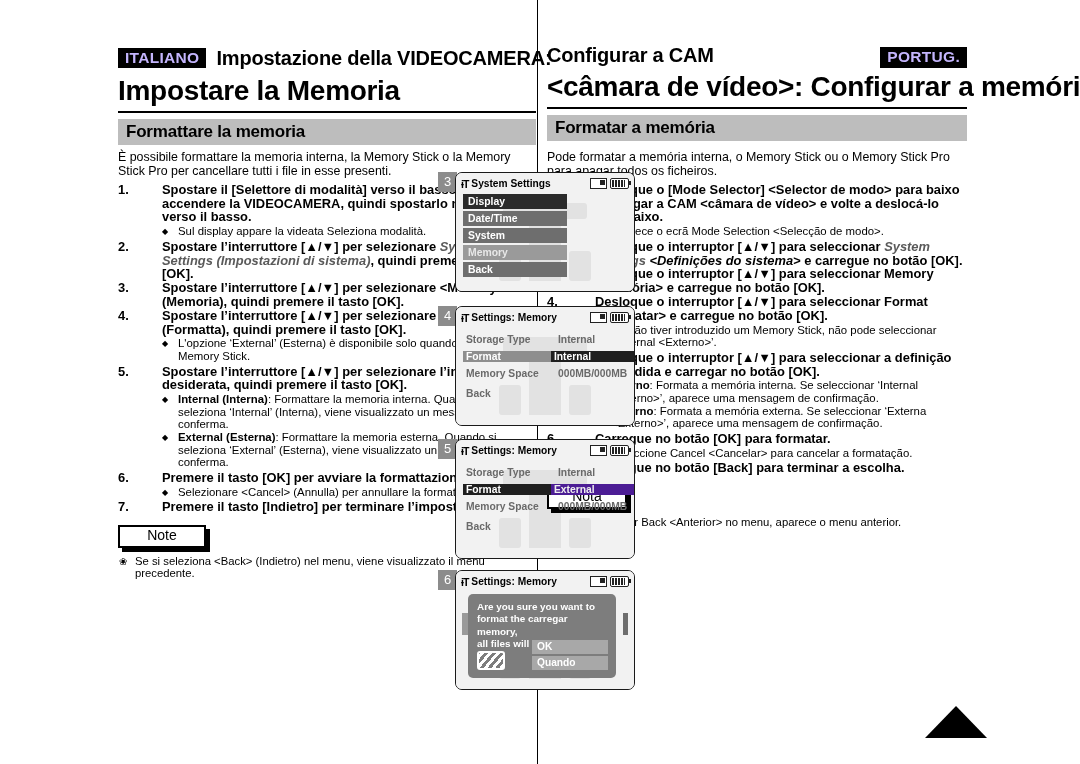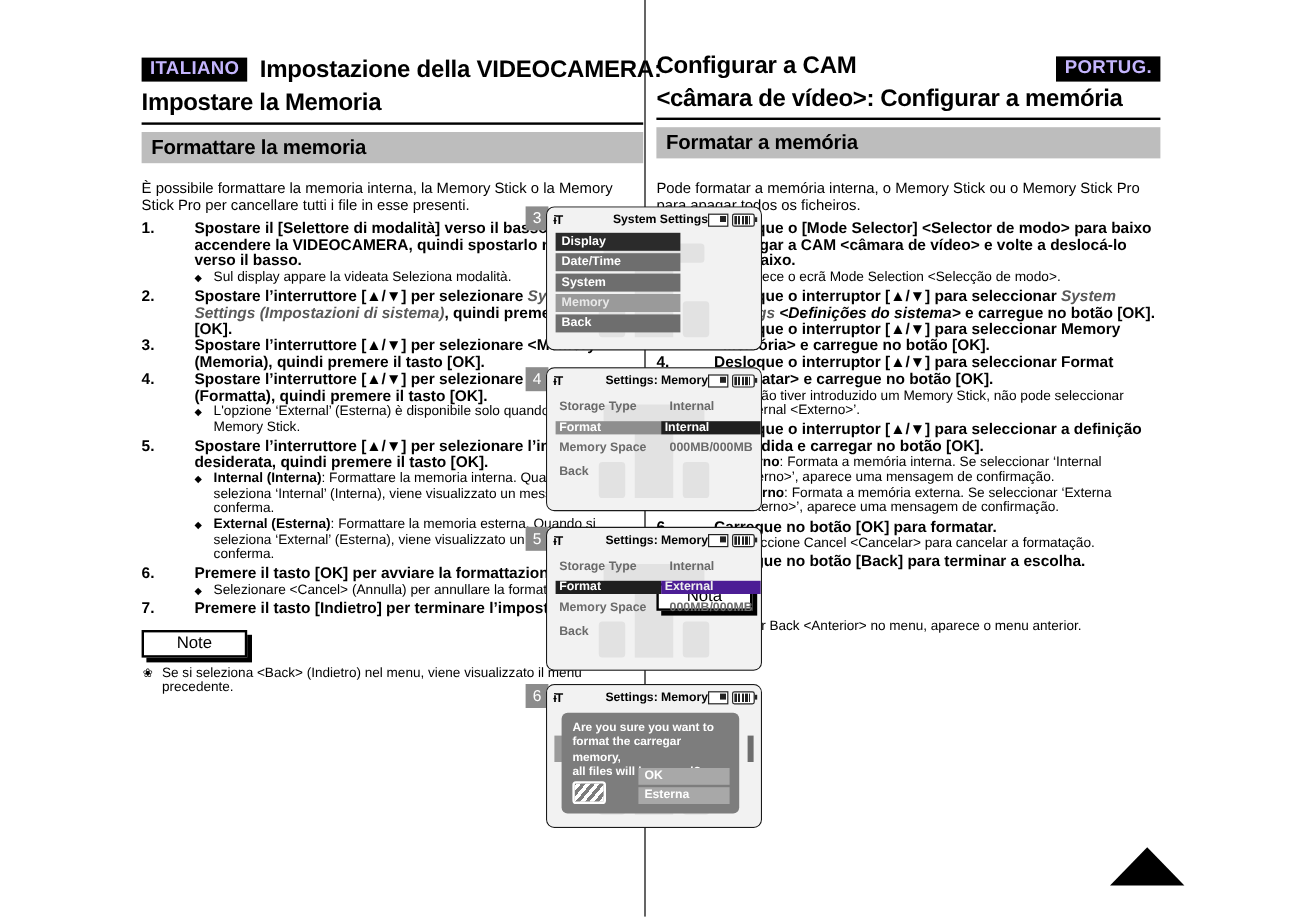--- a/index.html
+++ b/index.html
@@ -24,21 +24,21 @@
   .hdr-left{left:118px;top:44px;width:418px;}
   .hdr-right{left:547px;top:44px;width:420px;}
 
   .hdr-line1{display:flex;align-items:center;gap:10px;height:28px;}
   .lang-tag{
     background:#000;color:#c4b5fd;font-weight:bold;font-size:15.5px;
     padding:2px 7px 3px 7px;letter-spacing:.3px;line-height:1;
     display:inline-block;
   }
   .hdr-title{font-weight:bold;font-size:20px;letter-spacing:-.2px;white-space:nowrap;}
-  .hdr-title2{font-weight:bold;font-size:20px;letter-spacing:-.3px;margin-top:3px;white-space:nowrap;}
+  .hdr-title2{font-weight:bold;font-size:28px;letter-spacing:-.3px;margin-top:3px;white-space:nowrap;}
   .hdr-rule{border-bottom:2.5px solid #000;margin-top:4px;}
 
   .section-bar{
     background:#bdbdbd;height:26px;display:flex;align-items:center;
     margin-top:6px;padding-left:8px;
   }
   .section-bar span{font-weight:bold;font-size:17px;letter-spacing:-.2px;}
 
   .hdr-right .lang-row{display:flex;align-items:flex-start;justify-content:space-between;}
   .hdr-right .portug{margin-top:3px;}
@@ -101,21 +101,21 @@
     border:1.6px solid #1a1a1a;border-radius:7px;background:#efefef;
     overflow:hidden;
   }
   .lcd-inner{position:absolute;inset:0;background:#f2f2f2;}
   .lcd-watermark{
     position:absolute;left:50%;top:24px;transform:translateX(-50%);
     width:120px;height:92px;opacity:1;
   }
   .lcd-title{
     position:relative;z-index:3;display:flex;align-items:center;
-    height:17px;padding:2px 5px 0 5px;font-size:10.2px;font-weight:bold;text-align:right;
+    height:17px;padding:2px 5px 0 5px;font-size:10.2px;font-weight:bold;
   }
   .lcd-title .t-icon{font-weight:bold;font-size:10.5px;margin-right:3px;letter-spacing:-1px;}
   .lcd-title .t-text{flex:1;white-space:nowrap;}
   .icon-card{
     display:inline-block;width:15px;height:9px;border:1.4px solid #222;background:#fff;
     position:relative;margin-right:3px;
   }
   .icon-card:after{
     content:"";position:absolute;right:1px;top:1px;width:5px;height:5px;background:#222;
   }
@@ -399,21 +399,21 @@
         </div>
         <div class="side-tab-l"></div>
         <div class="side-tab"></div>
         <div class="dialog">
           <div>Are you sure you want to</div>
           <div>format the carregar memory,</div>
           <div>all files will be erased?</div>
           <div class="dlg-icon"></div>
           <div class="dlg-btns">
             <div class="dlg-btn">OK</div>
-            <div class="dlg-btn">Esterna</div>
+            <div class="dlg-btn">Quando</div>
           </div>
         </div>
       </div>
     </div>
 
   <div class="pagenum"></div>
   <div class="pagenum-txt">99</div>
 
 </div>
 

